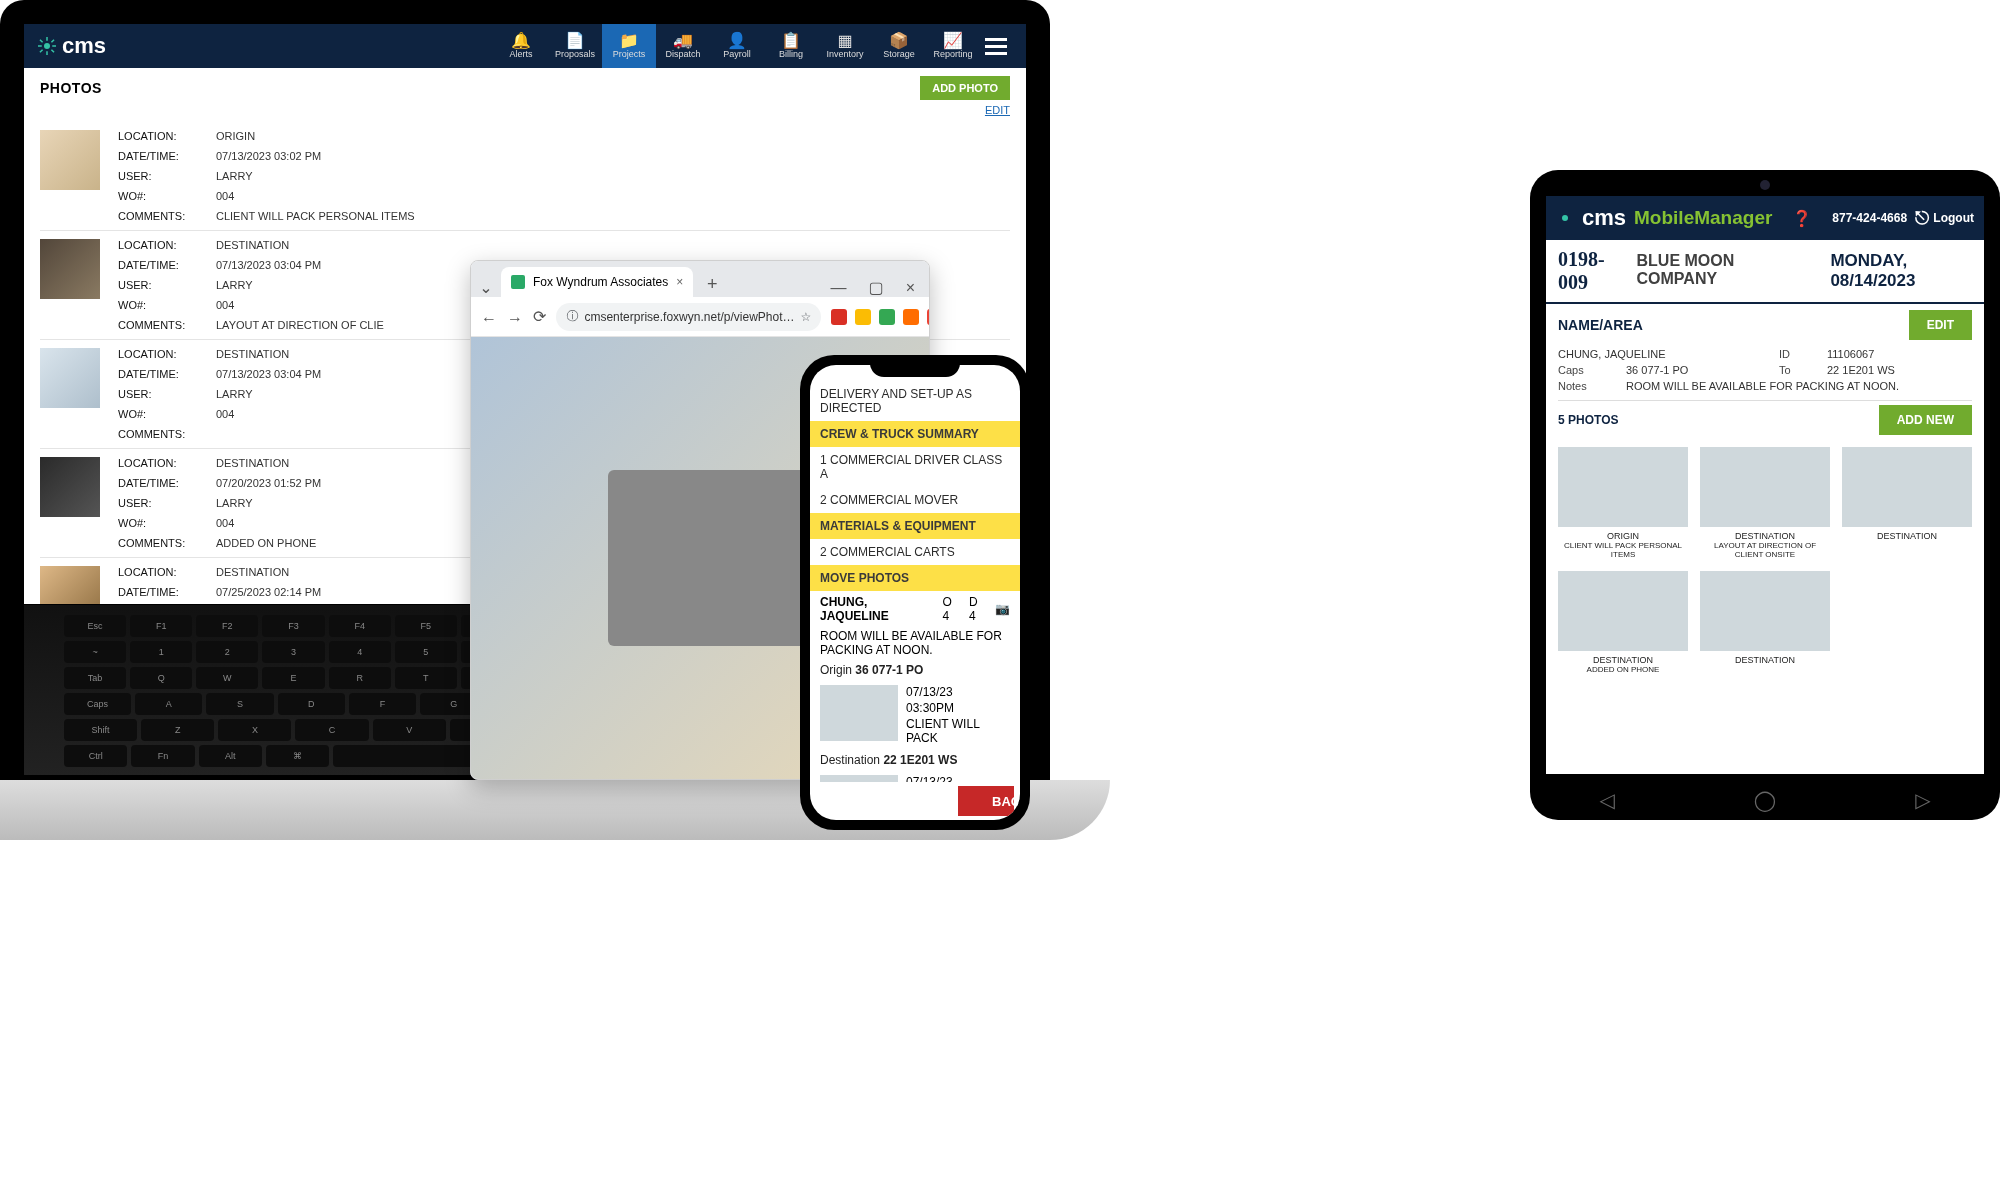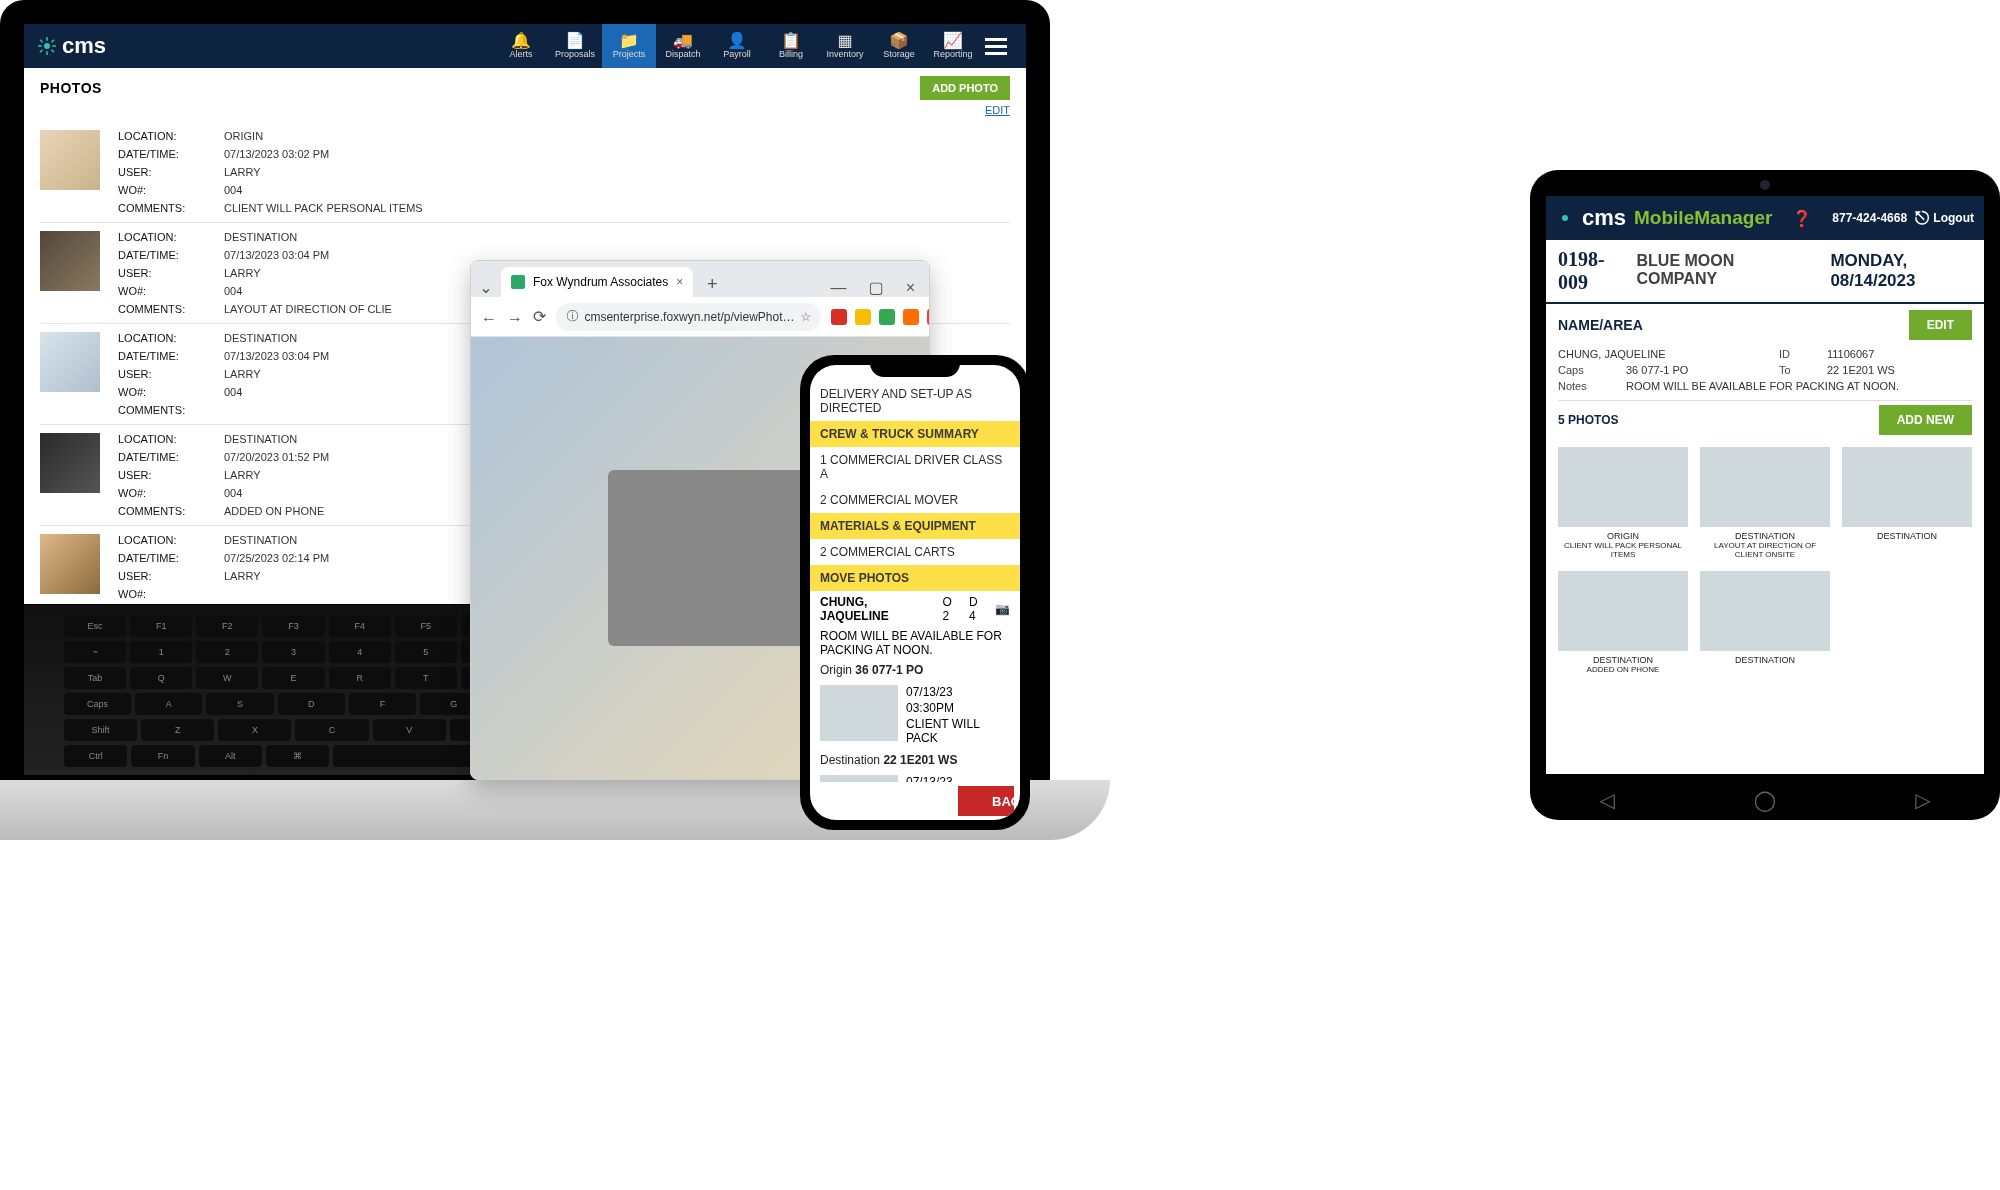--- a/index.html
+++ b/index.html
@@ -28,21 +28,21 @@
 .cms-menu{width:32px;display:flex;flex-direction:column;gap:4px;justify-content:center;align-items:center;cursor:pointer;}
 .cms-menu span{display:block;width:22px;height:3px;background:#fff;}
 .cms-body{padding:8px 16px;background:#fff;height:536px;overflow:hidden;}
 .photos-hdr{display:flex;align-items:center;margin-bottom:4px;}
 .photos-hdr h3{font-size:14px;font-weight:700;letter-spacing:.5px;}
 .btn-green{margin-left:auto;background:#71ab2e;color:#fff;font-size:11px;font-weight:700;padding:6px 12px;border:none;cursor:pointer;}
 .edit-link{display:block;text-align:right;color:#1b68b4;font-size:11px;text-decoration:underline;margin-bottom:6px;cursor:pointer;}
 .photo-row{display:flex;gap:18px;border-top:1px solid #e4e4e4;padding:8px 0;}
 .photo-row:first-of-type{border-top:none;}
 .thumb{width:60px;height:60px;background:#cfd8dc;flex-shrink:0;}
-.meta{display:grid;grid-template-columns:90px 1fr;row-gap:6px;column-gap:16px;font-size:11px;color:#333;}
+.meta{display:grid;grid-template-columns:90px 1fr;row-gap:6px;column-gap:16px;font-size:11px;color:#333;gap:8px;}
 .meta .k{font-weight:400;color:#111;}
 .meta .v{color:#333;}
 
 
 .browser{position:absolute;left:470px;top:260px;width:460px;height:520px;background:#fff;
          border:1px solid #cfcfcf;border-radius:8px;box-shadow:0 8px 24px rgba(0,0,0,.25);overflow:hidden;z-index:3;}
 .bw-tabbar{height:36px;background:#e6e8eb;display:flex;align-items:flex-end;padding:0 6px;gap:6px;}
 .bw-tab{height:30px;background:#fff;border-radius:8px 8px 0 0;display:flex;align-items:center;padding:0 10px;font-size:12px;gap:8px;min-width:160px;}
 .bw-tab .favicon{width:14px;height:14px;background:#2aa967;border-radius:2px;}
 .bw-tab .x{margin-left:auto;color:#666;cursor:pointer;}
@@ -489,21 +489,21 @@
           <div class="ph-line">1 COMMERCIAL DRIVER CLASS A</div>
           <div class="ph-line">2 COMMERCIAL MOVER</div>
         </div>
       <div class="ph-line ph-bar">MATERIALS &amp; EQUIPMENT</div>
       <div id="ph-mat">
           <div class="ph-line">2 COMMERCIAL CARTS</div>
         </div>
       <div class="ph-line ph-bar">MOVE PHOTOS</div>
       <div class="ph-row">
         <span class="name">CHUNG, JAQUELINE</span>
-        <span class="od">O 2</span>
+        <span class="od">O 4</span>
         <span>D 4</span>
         <span>📷</span>
       </div>
       <div class="ph-sub">ROOM WILL BE AVAILABLE FOR PACKING AT NOON.</div>
       <div class="ph-origin"><span>Origin</span> <b>36 077-1 PO</b></div>
       <div id="ph-items">
           <div class="ph-photoitem">
             <div class="img th-a"></div>
       <div class="txt">
               <span>07/13/23</span>

